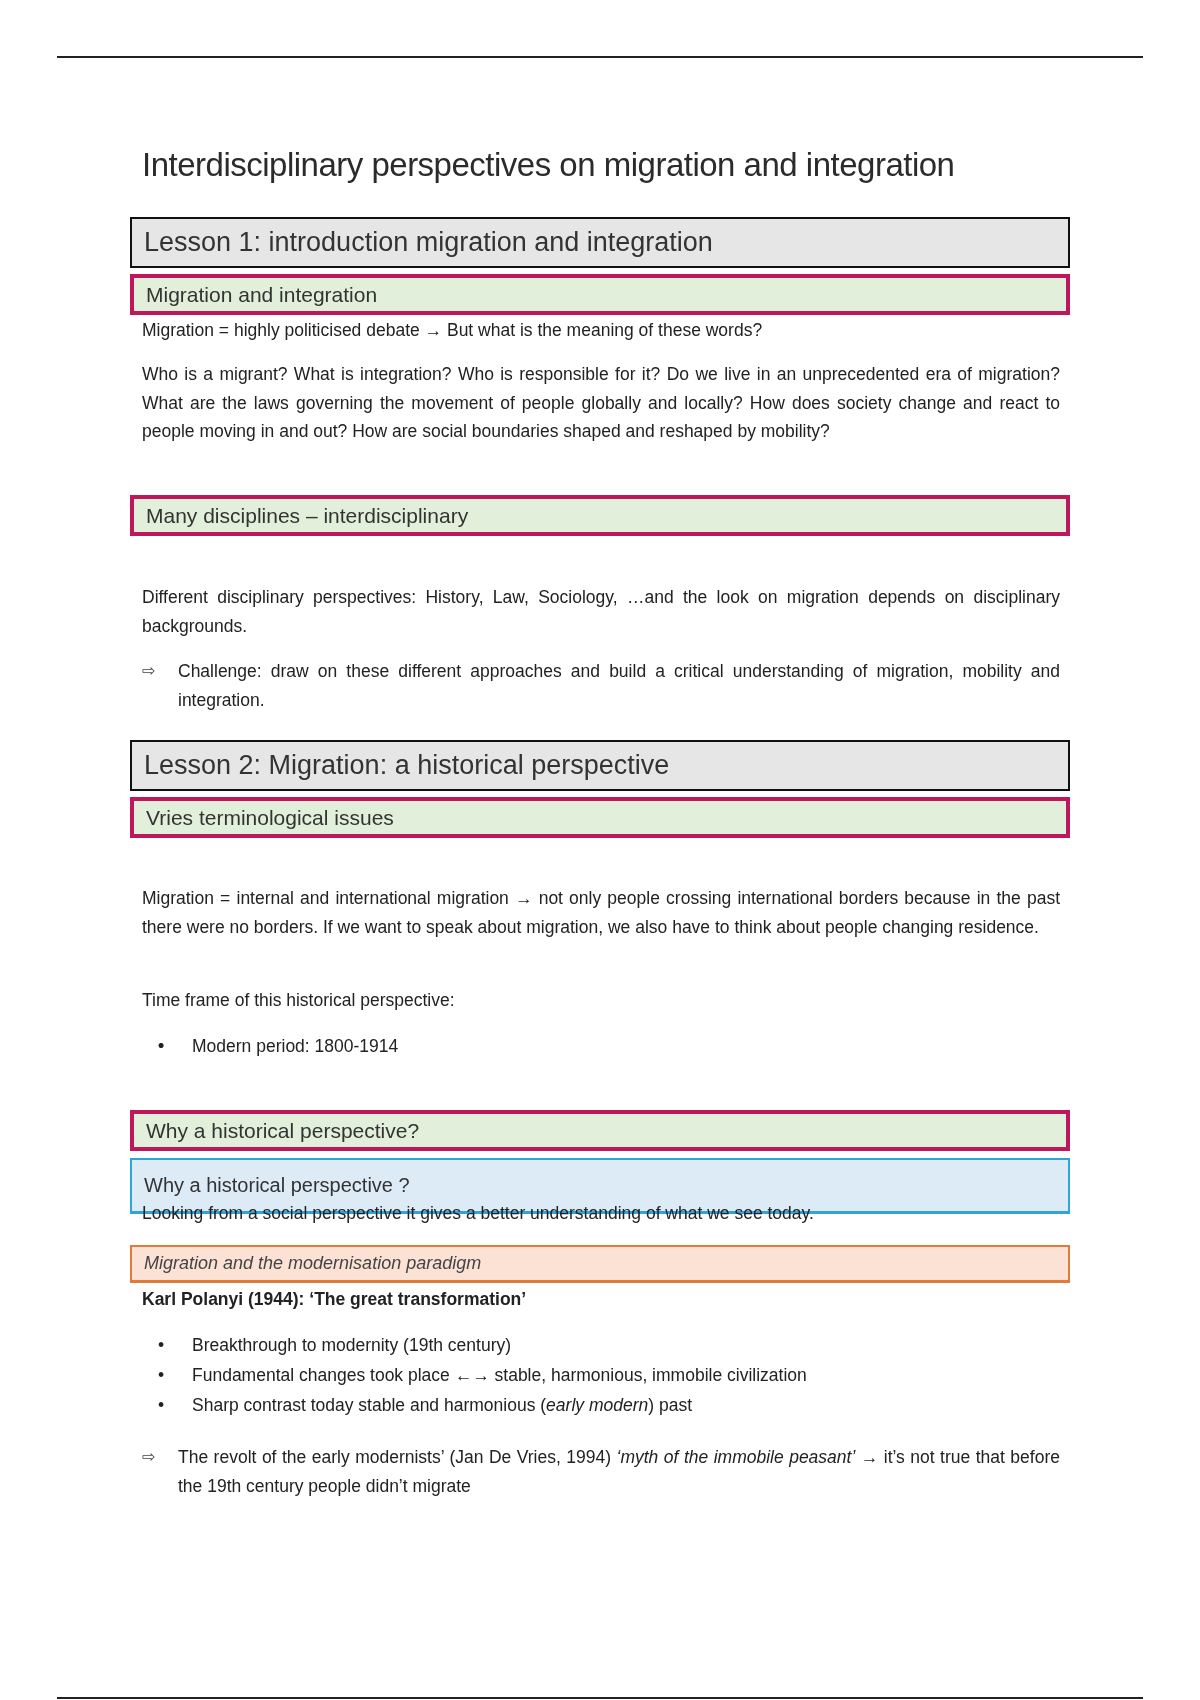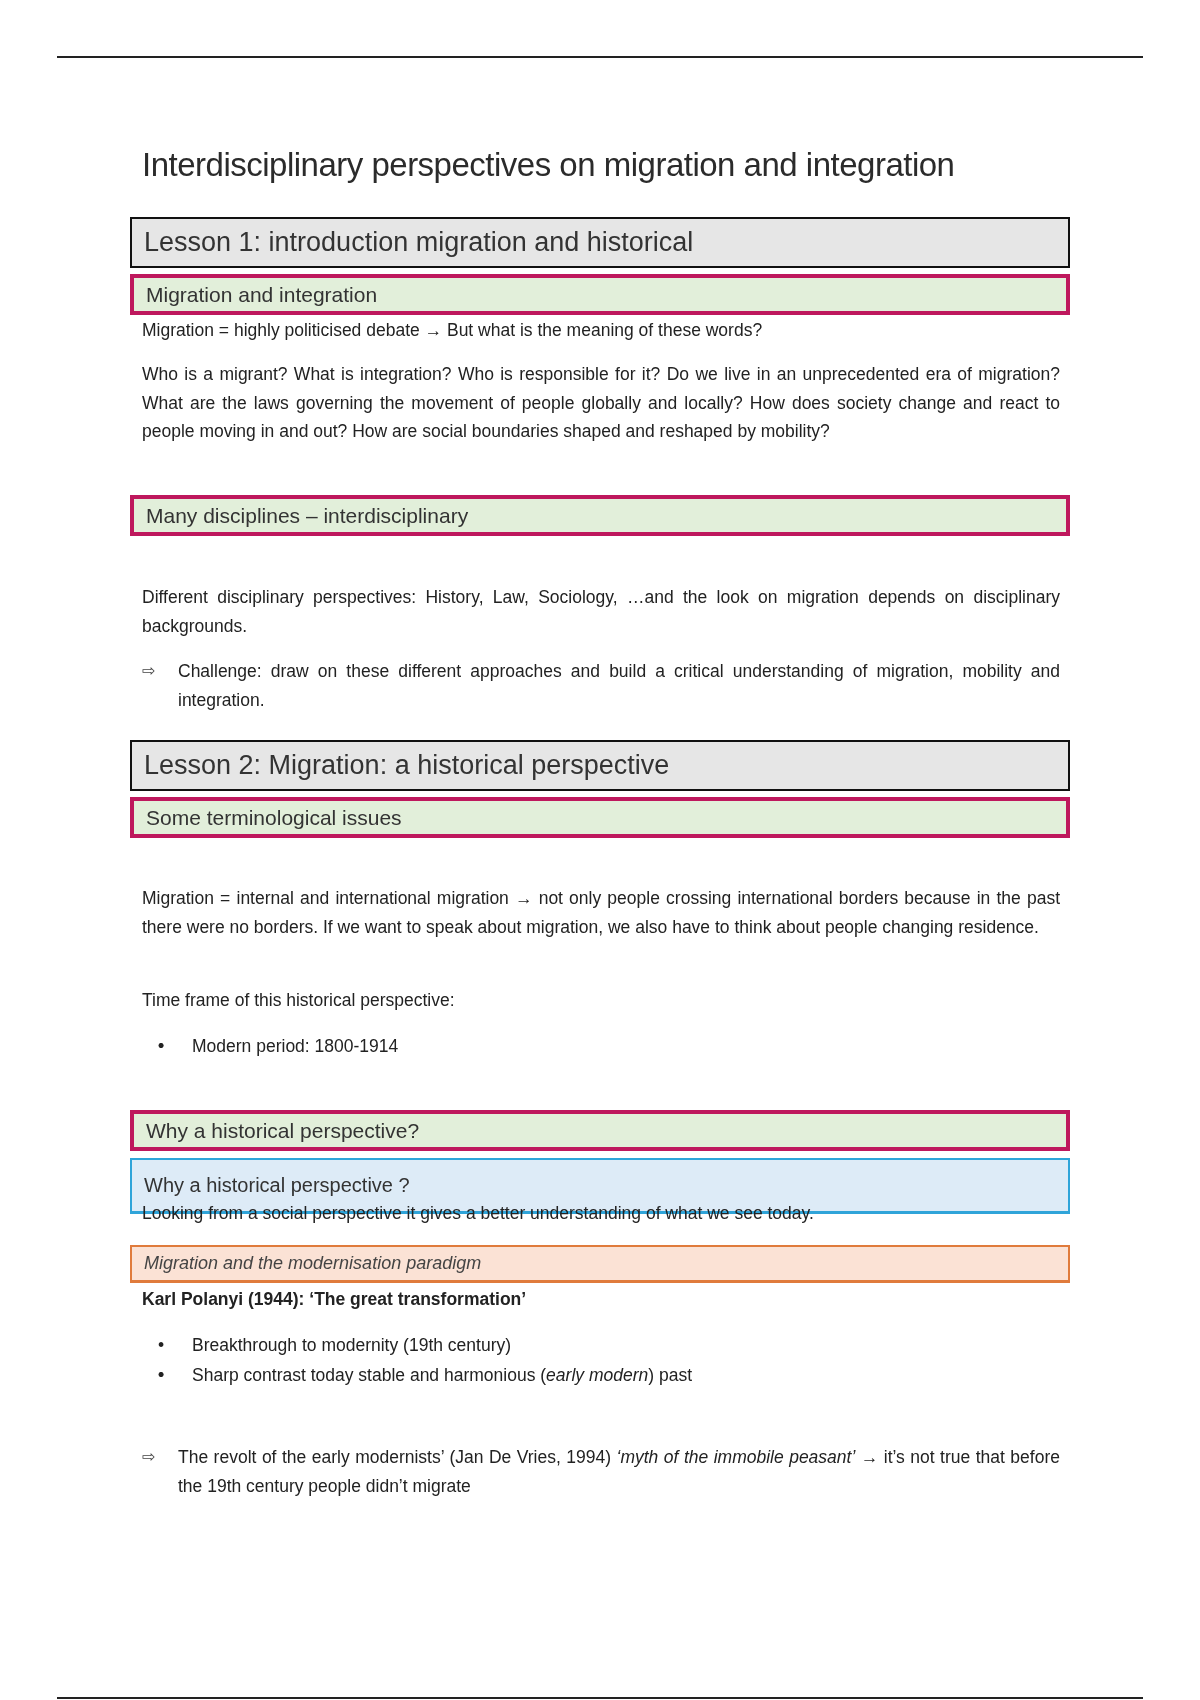--- a/index.html
+++ b/index.html
@@ -135,40 +135,40 @@
   </style>
 </head>
 <body>
 
 <div class="rule top"></div>
 
 <div class="page">
 
   <h1 class="doc-title">Interdisciplinary perspectives on migration and integration</h1>
 
-  <div class="box lesson" style="top:217px;">Lesson 1: introduction migration and historical</div>
+  <div class="box lesson" style="top:217px;">Lesson 1: introduction migration and integration</div>
 
   <div class="box green" style="top:274px;">Migration and integration</div>
 
   <p class="para" style="top:316px;">Migration = highly politicised debate  → But what is the meaning of these words?</p>
 
   <p class="para justify" style="top:360px;">Who is a migrant? What is integration? Who is responsible for it? Do we live in an unprecedented era of migration? What are the laws governing the movement of people globally and locally? How does society change and react to people moving in and out? How are social boundaries shaped and reshaped by mobility?</p>
 
   <div class="box green" style="top:495px;">Many disciplines – interdisciplinary</div>
 
   <p class="para justify" style="top:583px;">Different disciplinary perspectives: History, Law, Sociology, …and the look on migration depends on disciplinary backgrounds.</p>
 
   <div class="arrow-item justify" style="top:657px;">
     <span class="arrow-glyph">⇨</span>
     <span>Challenge: draw on these different approaches and build a critical understanding of migration, mobility and integration.</span>
   </div>
 
   <div class="box lesson" style="top:740px;">Lesson 2: Migration: a historical perspective</div>
 
-  <div class="box green" style="top:797px;">Some terminological issues</div>
+  <div class="box green" style="top:797px;">Vries terminological issues</div>
 
   <p class="para justify" style="top:884px;">Migration = internal and international migration → not only people crossing international borders because in the past there were no borders. If we want to speak about migration, we also have to think about people changing residence.</p>
 
   <p class="para" style="top:986px;">Time frame of this historical perspective:</p>
 
   <ul class="bullet-list" style="top:1031px;">
     <li>
       <span class="bullet-dot">•</span>
     </li>
     <li>
@@ -187,20 +187,21 @@
 
   <p class="para bold" style="top:1285px;">Karl Polanyi (1944): ‘The great transformation’</p>
 
   <ul class="bullet-list" style="top:1330px;">
     <li>
       <span class="bullet-dot">•</span>
       <span>Breakthrough to modernity (19th century)</span>
     </li>
     <li>
       <span class="bullet-dot">•</span>
+      <span>Fundamental changes took place ←→ stable, harmonious, immobile civilization</span>
     </li>
     <li>
       <span class="bullet-dot">•</span>
       <span>Sharp contrast today stable and harmonious (</span><em>early modern</em><span>) past</span>
     </li>
   </ul>
 
   <div class="arrow-item justify" style="top:1443px;">
     <span class="arrow-glyph">⇨</span>
     <span>The revolt of the early modernists’ (Jan De Vries, 1994) </span><em>‘myth of the immobile peasant’</em><span> → it’s not true that before the 19th century people didn’t migrate</span>

